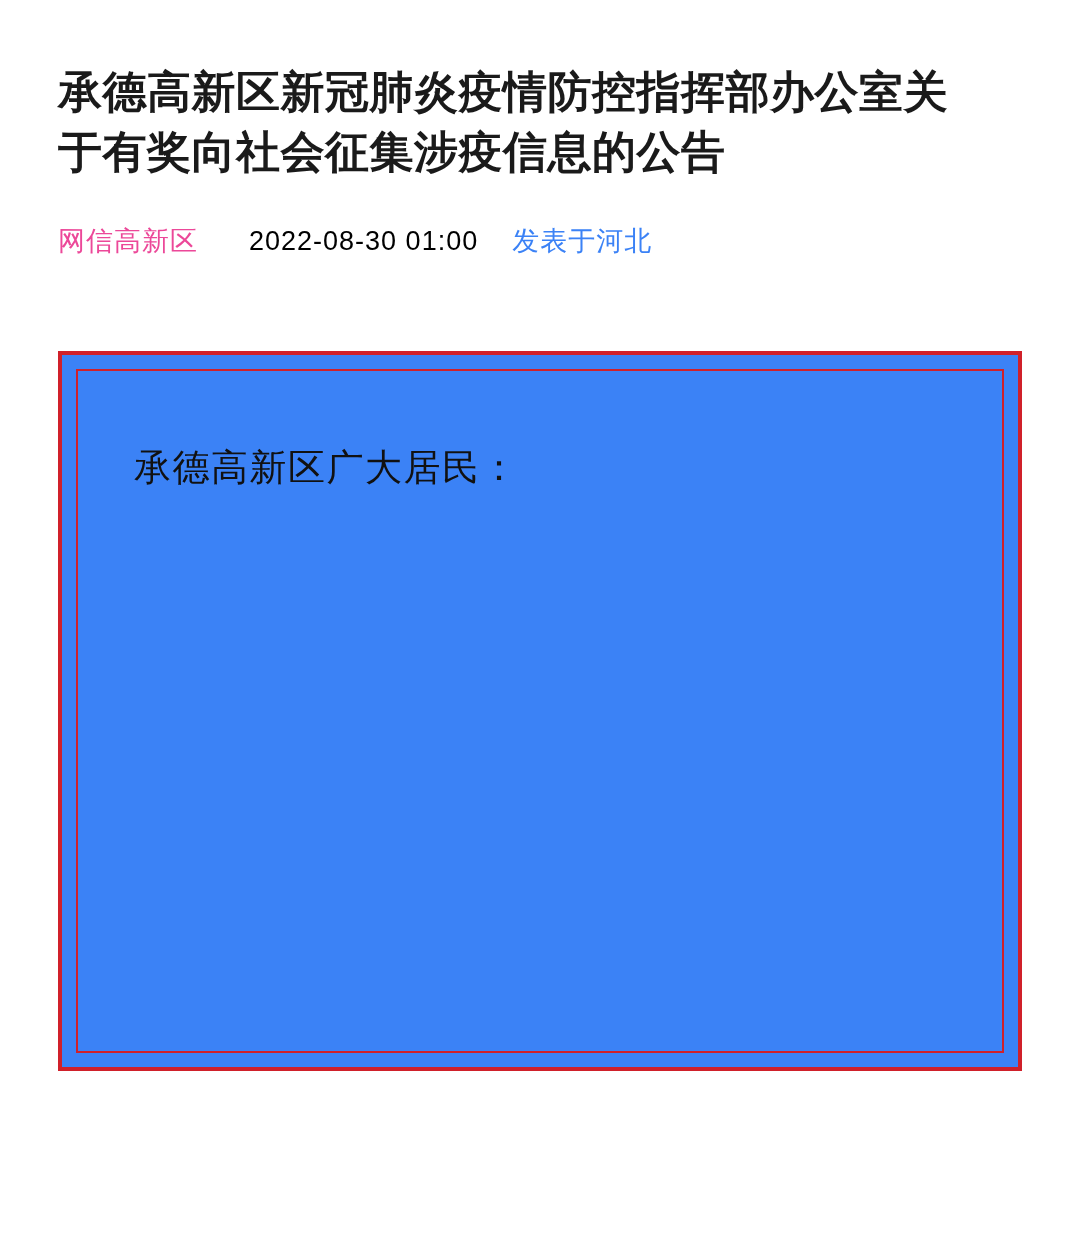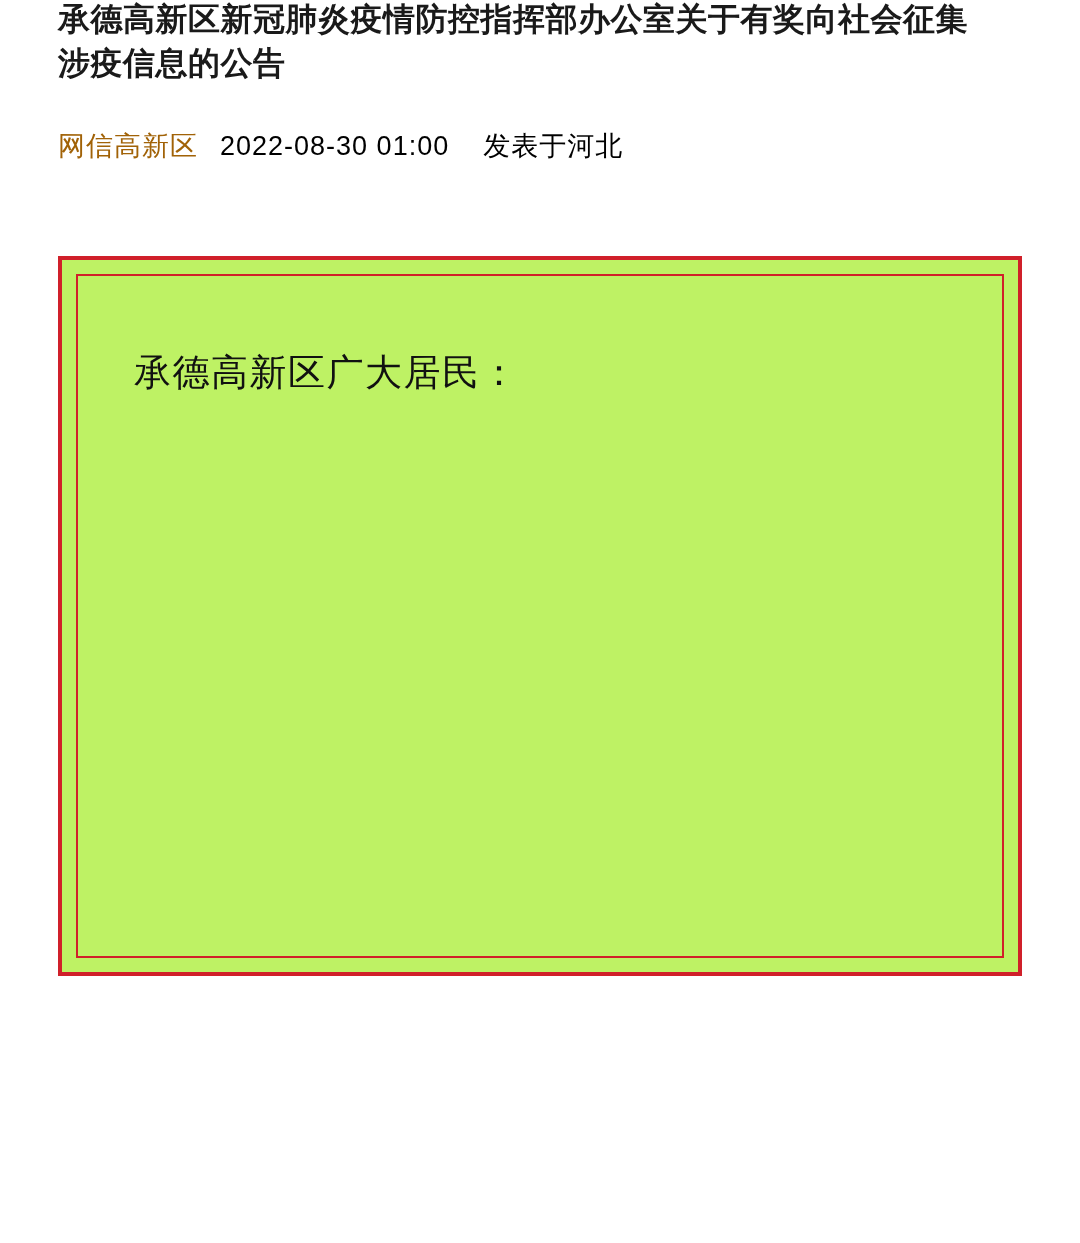--- a/index.html
+++ b/index.html
@@ -19,57 +19,57 @@
     position: relative;
     width: 1080px;
     height: 1243px;
     box-sizing: border-box;
     padding: 0 58px;
     background: #ffffff;
   }
 
   .article-title {
     margin: 0;
-    font-size: 32px;
+    padding-top: 62px;
+    font-size: 44px;
     line-height: 1.36;
     font-weight: 700;
     color: #1a1a1a;
     letter-spacing: 0.5px;
     max-width: 920px;
-    font-family: Liberation Mono, monospace;
   }
 
   .meta-row {
     display: flex;
     align-items: baseline;
     margin-top: 46px;
     font-size: 27px;
     line-height: 1;
     white-space: nowrap;
   }
   .meta-account {
-    color: #a16207;
-    margin-right: 22px;
+    color: #ec4899;
+    margin-right: 51px;
     letter-spacing: 1px;
   }
   .meta-date {
     color: #000000;
     margin-right: 34px;
     letter-spacing: 1px;
   }
   .meta-location {
-    color: #000000;
+    color: #3b82f6;
     letter-spacing: 1px;
   }
 
   .notice-card {
     position: relative;
     margin-top: 96px;
     border: 4px solid #d0202a;
-    background: #bef264;
+    background: #3b82f6;
     height: 720px;
     box-sizing: border-box;
     padding: 14px;
   }
   .notice-card-inner {
     border: 2px solid #d0202a;
     height: 100%;
     box-sizing: border-box;
     padding: 78px 56px 0 56px;
     overflow: hidden;

